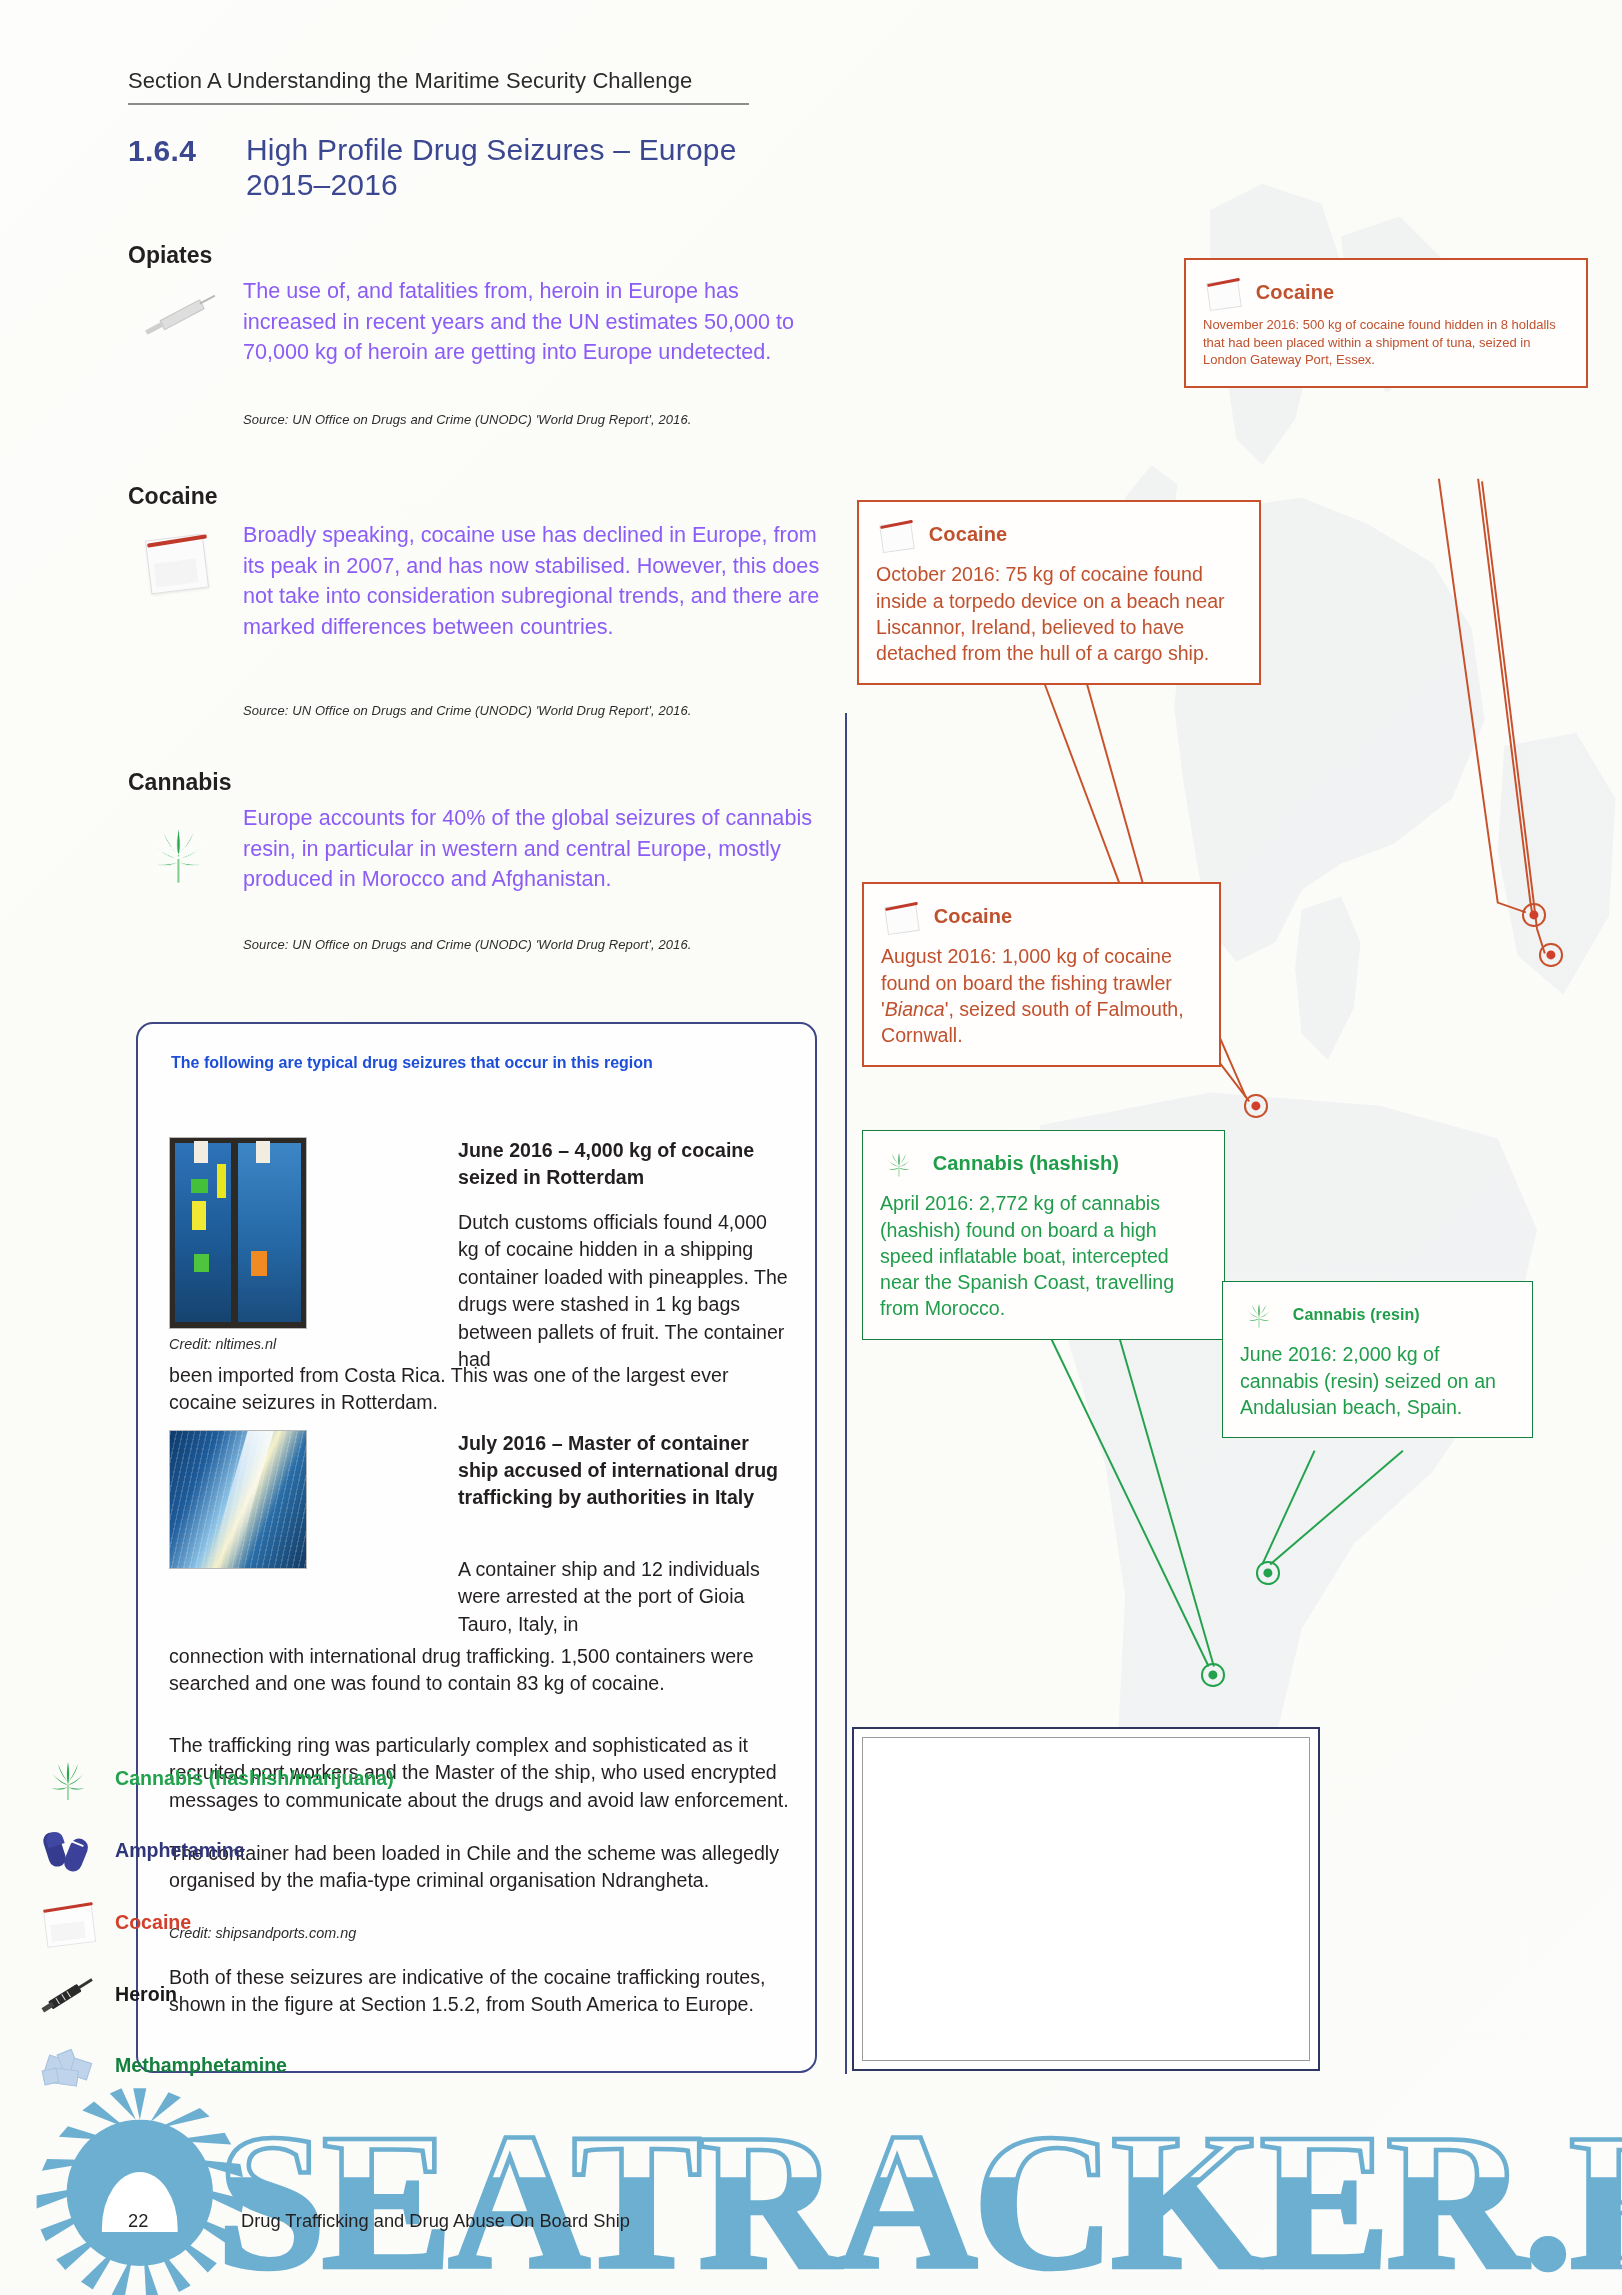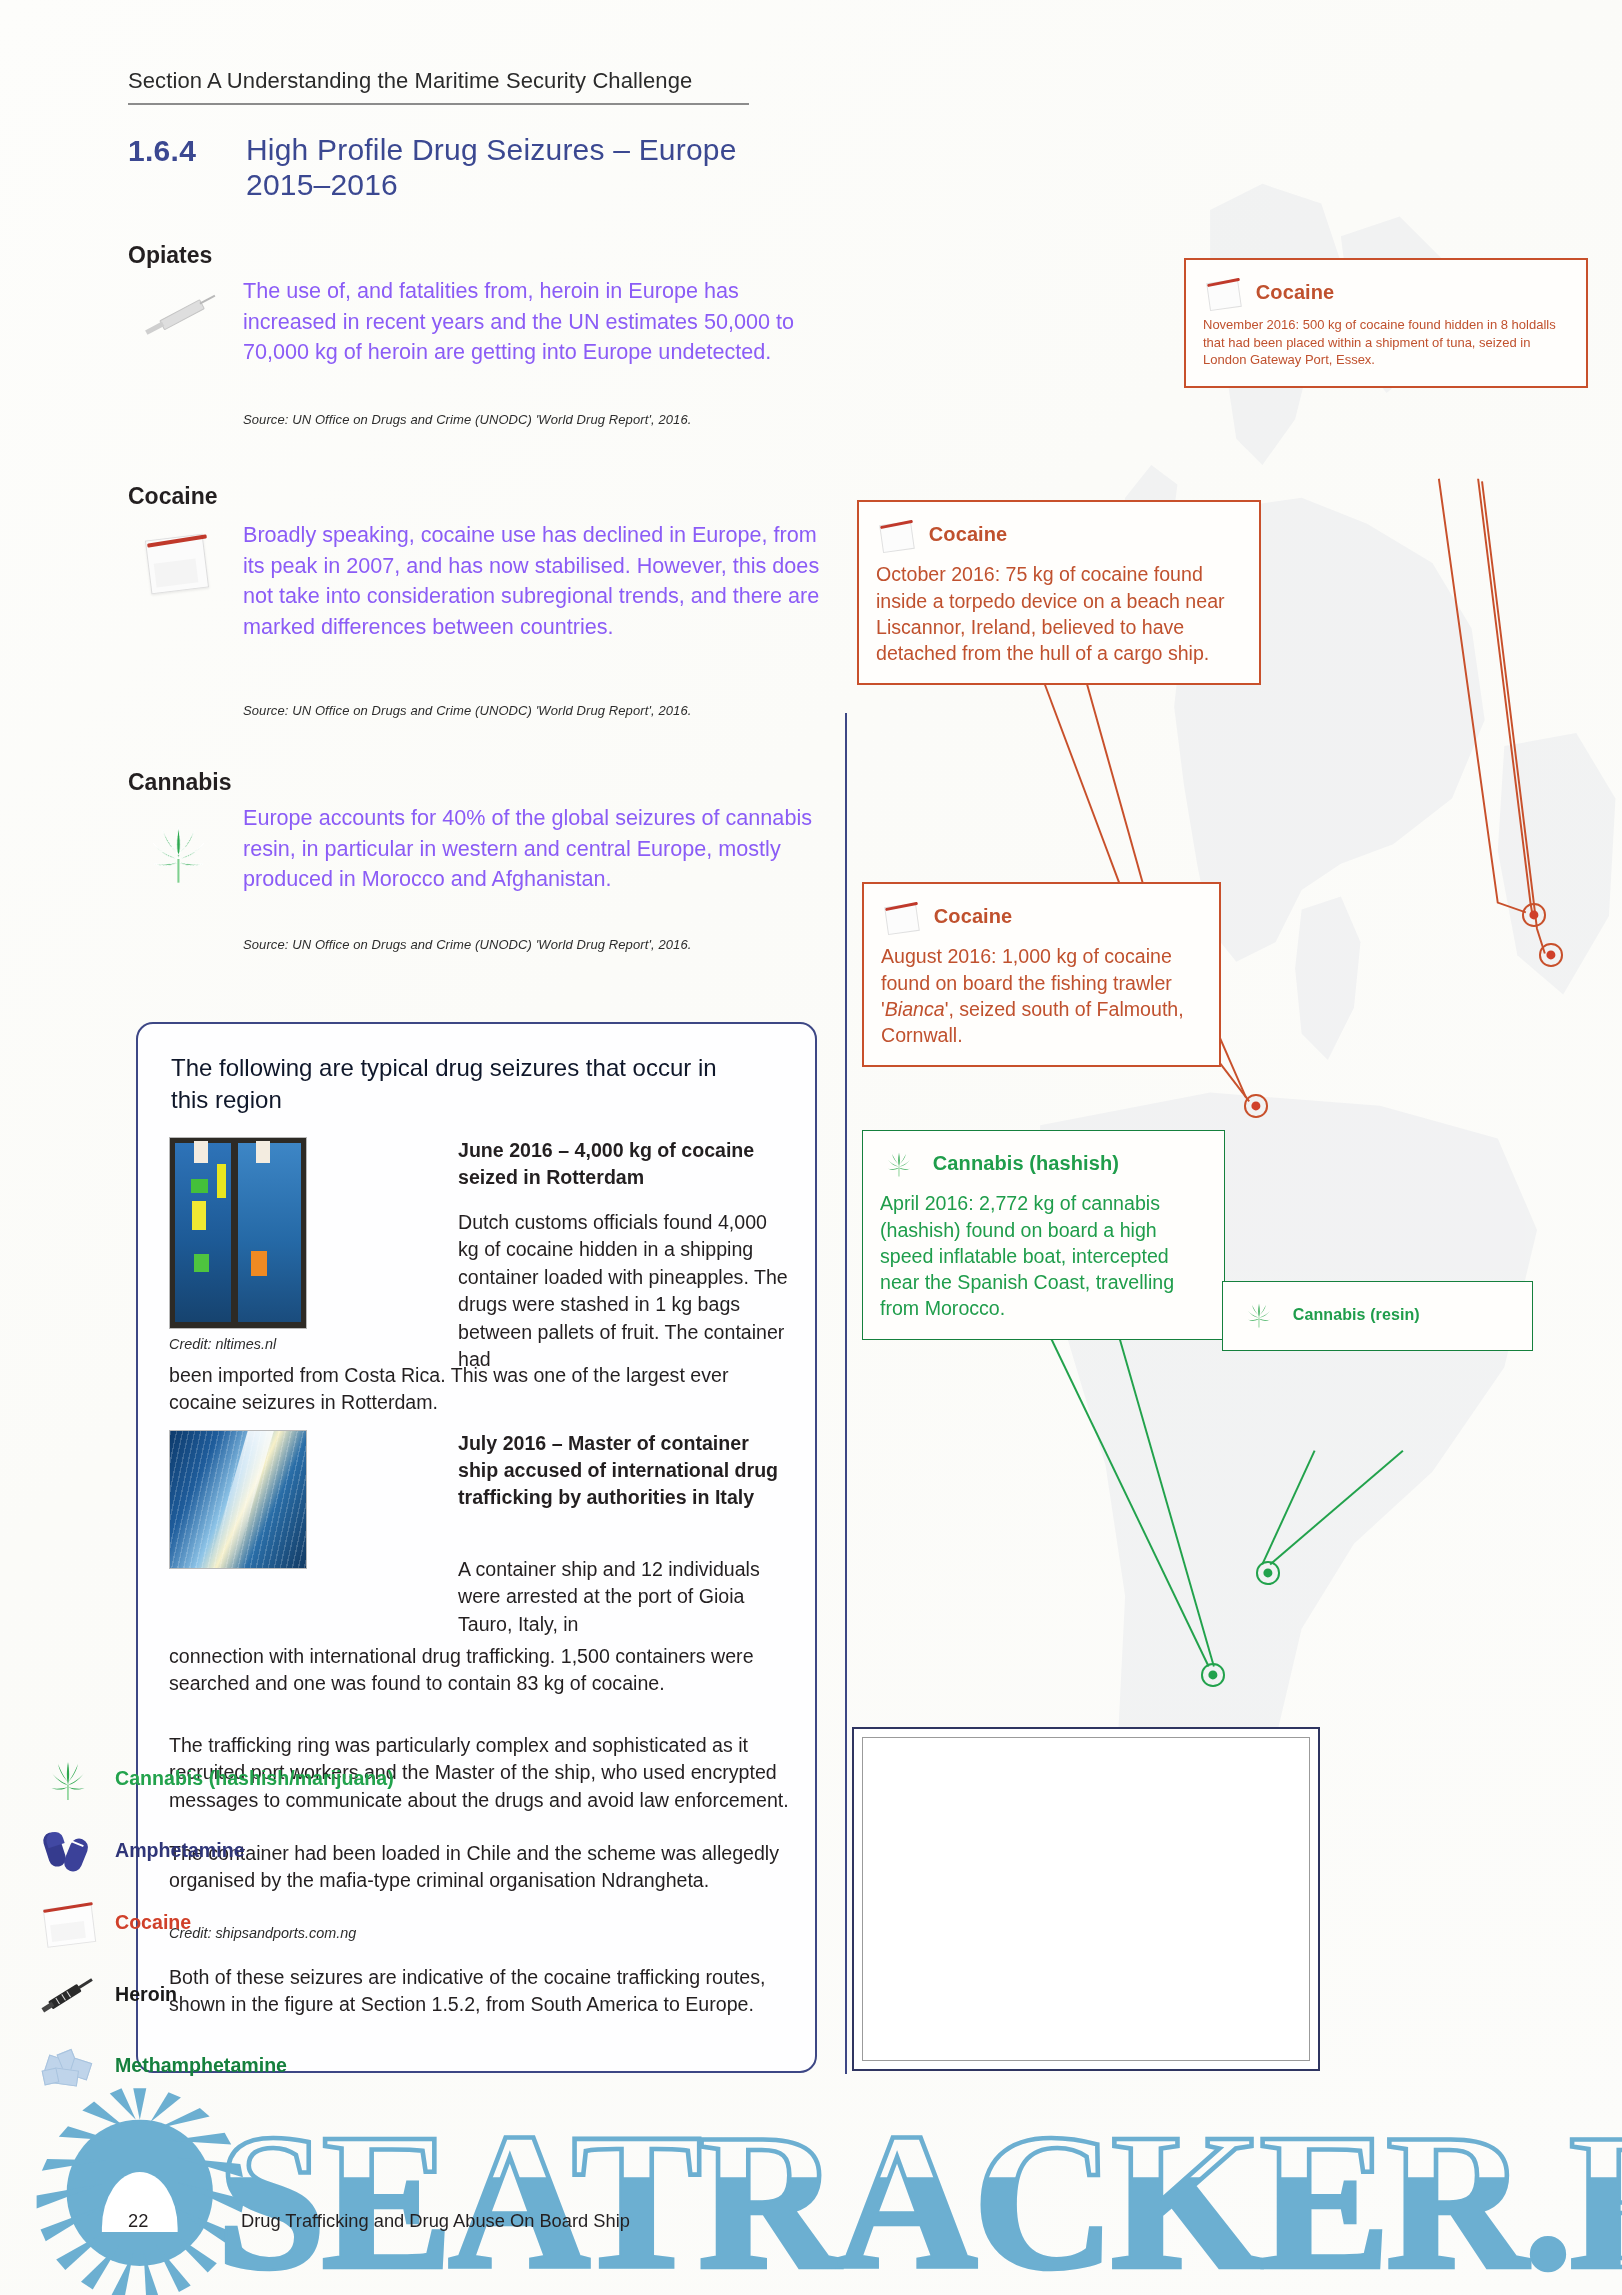--- a/index.html
+++ b/index.html
@@ -81,21 +81,21 @@
 
   .leaf-ico svg{display:block;}
 
   
   .panel{
     position:absolute;left:136px;top:1022px;width:677px;height:1047px;
     border:2.6px solid #3d4785;border-radius:17px;background:#fefeff;
   }
   .panel-title{
     position:absolute;left:171px;top:1052px;width:589px;
-    font-size:24px;font-weight:normal;color:#0f172a;line-height:1.32;
+    font-size:16px;font-weight:bold;color:#1d4ed8;line-height:1.32;
   }
   .panel-txt{
     position:absolute;font-size:19.6px;line-height:1.40;color:#231f20;
   }
   .panel-sub{
     position:absolute;font-size:19.6px;font-weight:bold;line-height:1.38;color:#231f20;
   }
   .credit{
     position:absolute;font-size:14.4px;font-style:italic;color:#2c2c2c;
   }
@@ -409,20 +409,21 @@
           <path d="M50 62 C38 58 26 52 18 42 C28 54 38 61 50 62Z"></path>
           <path d="M50 62 C62 58 74 52 82 42 C72 54 62 61 50 62Z"></path>
           <path d="M50 66 C40 68 28 70 19 68 C30 72 41 71 50 66Z"></path>
           <path d="M50 66 C60 68 72 70 81 68 C70 72 59 71 50 66Z"></path>
         </g>
         <rect x="48.6" y="62" width="2.6" height="28" fill="#7fd08f"></rect>
       </svg>
     </div>
     <div class="co-title" style="font-size:16px">Cannabis (resin)</div>
   </div>
+  <div class="co-body" style="font-size:19.6px;margin-top:7.9px">June 2016: 2,000 kg of cannabis (resin) seized on an Andalusian beach, Spain.</div>
 </div>
 
 <div class="legend-box">
   <div class="legend-inner"></div>
 </div>
 
 <div class="legend-item" style="top:1753px">
   <div class="lg-ico">
     <svg width="60" height="50" viewBox="0 0 100 100">
       <g fill="#2ea84f">

